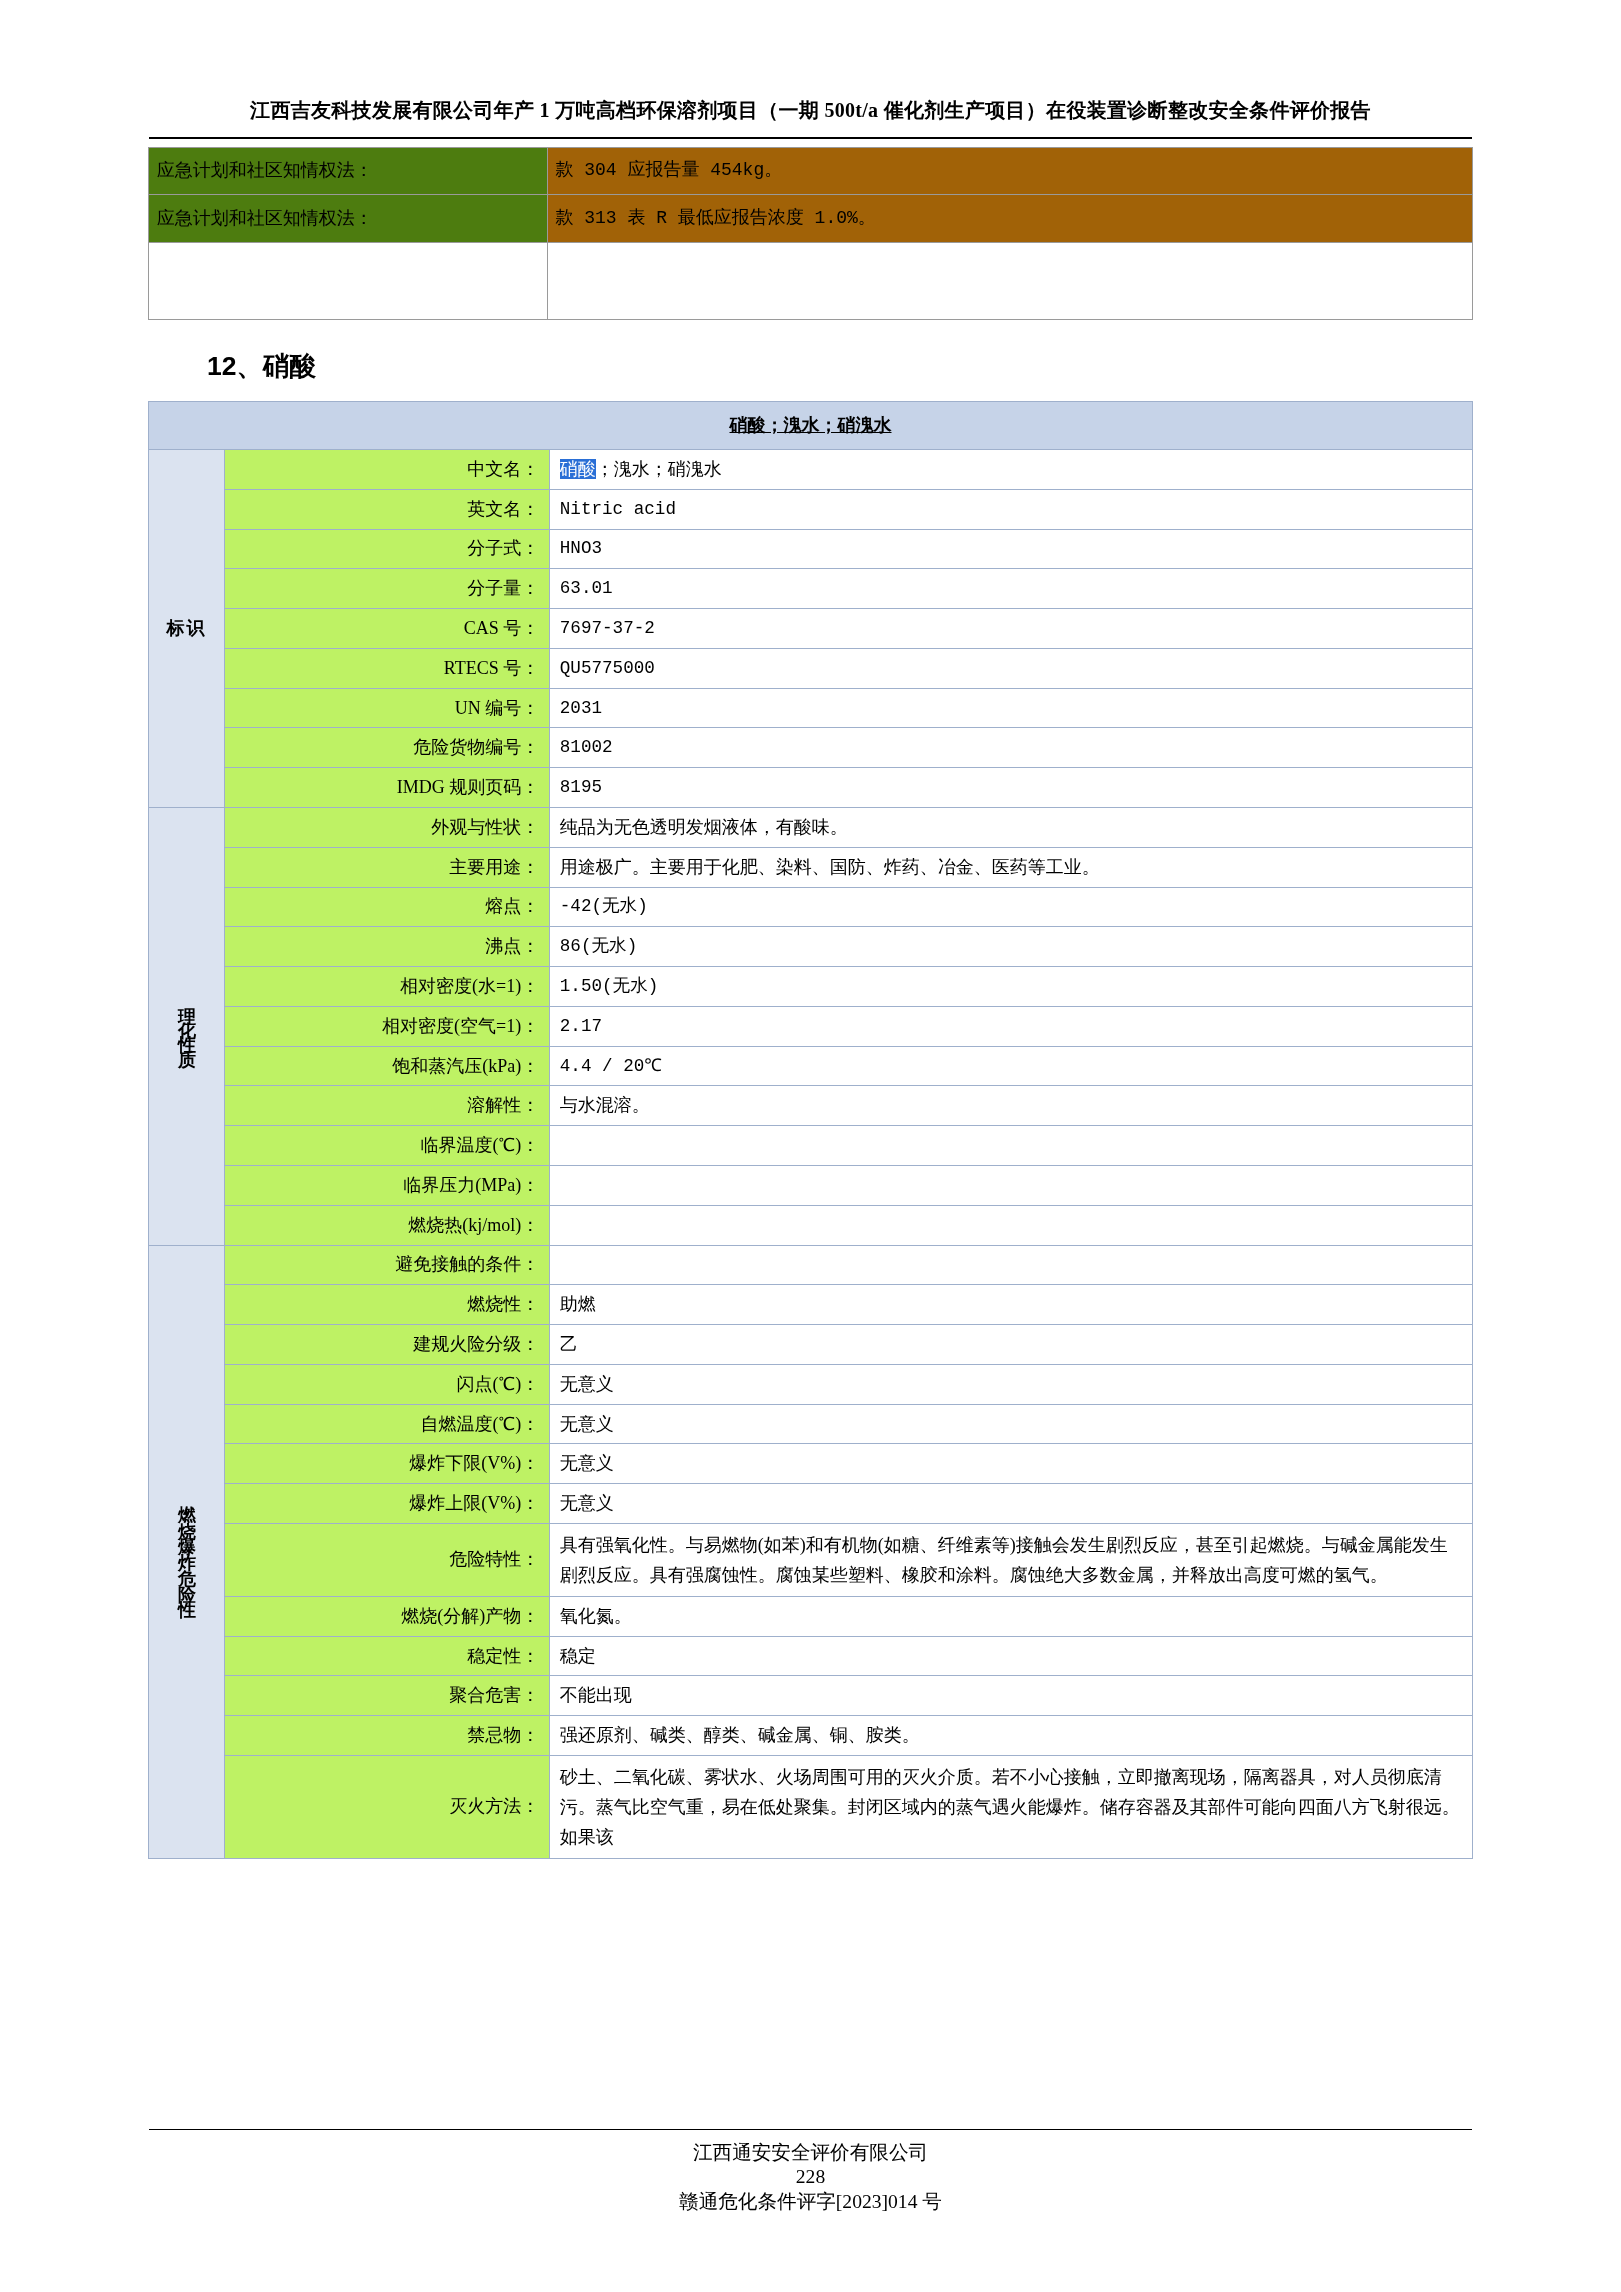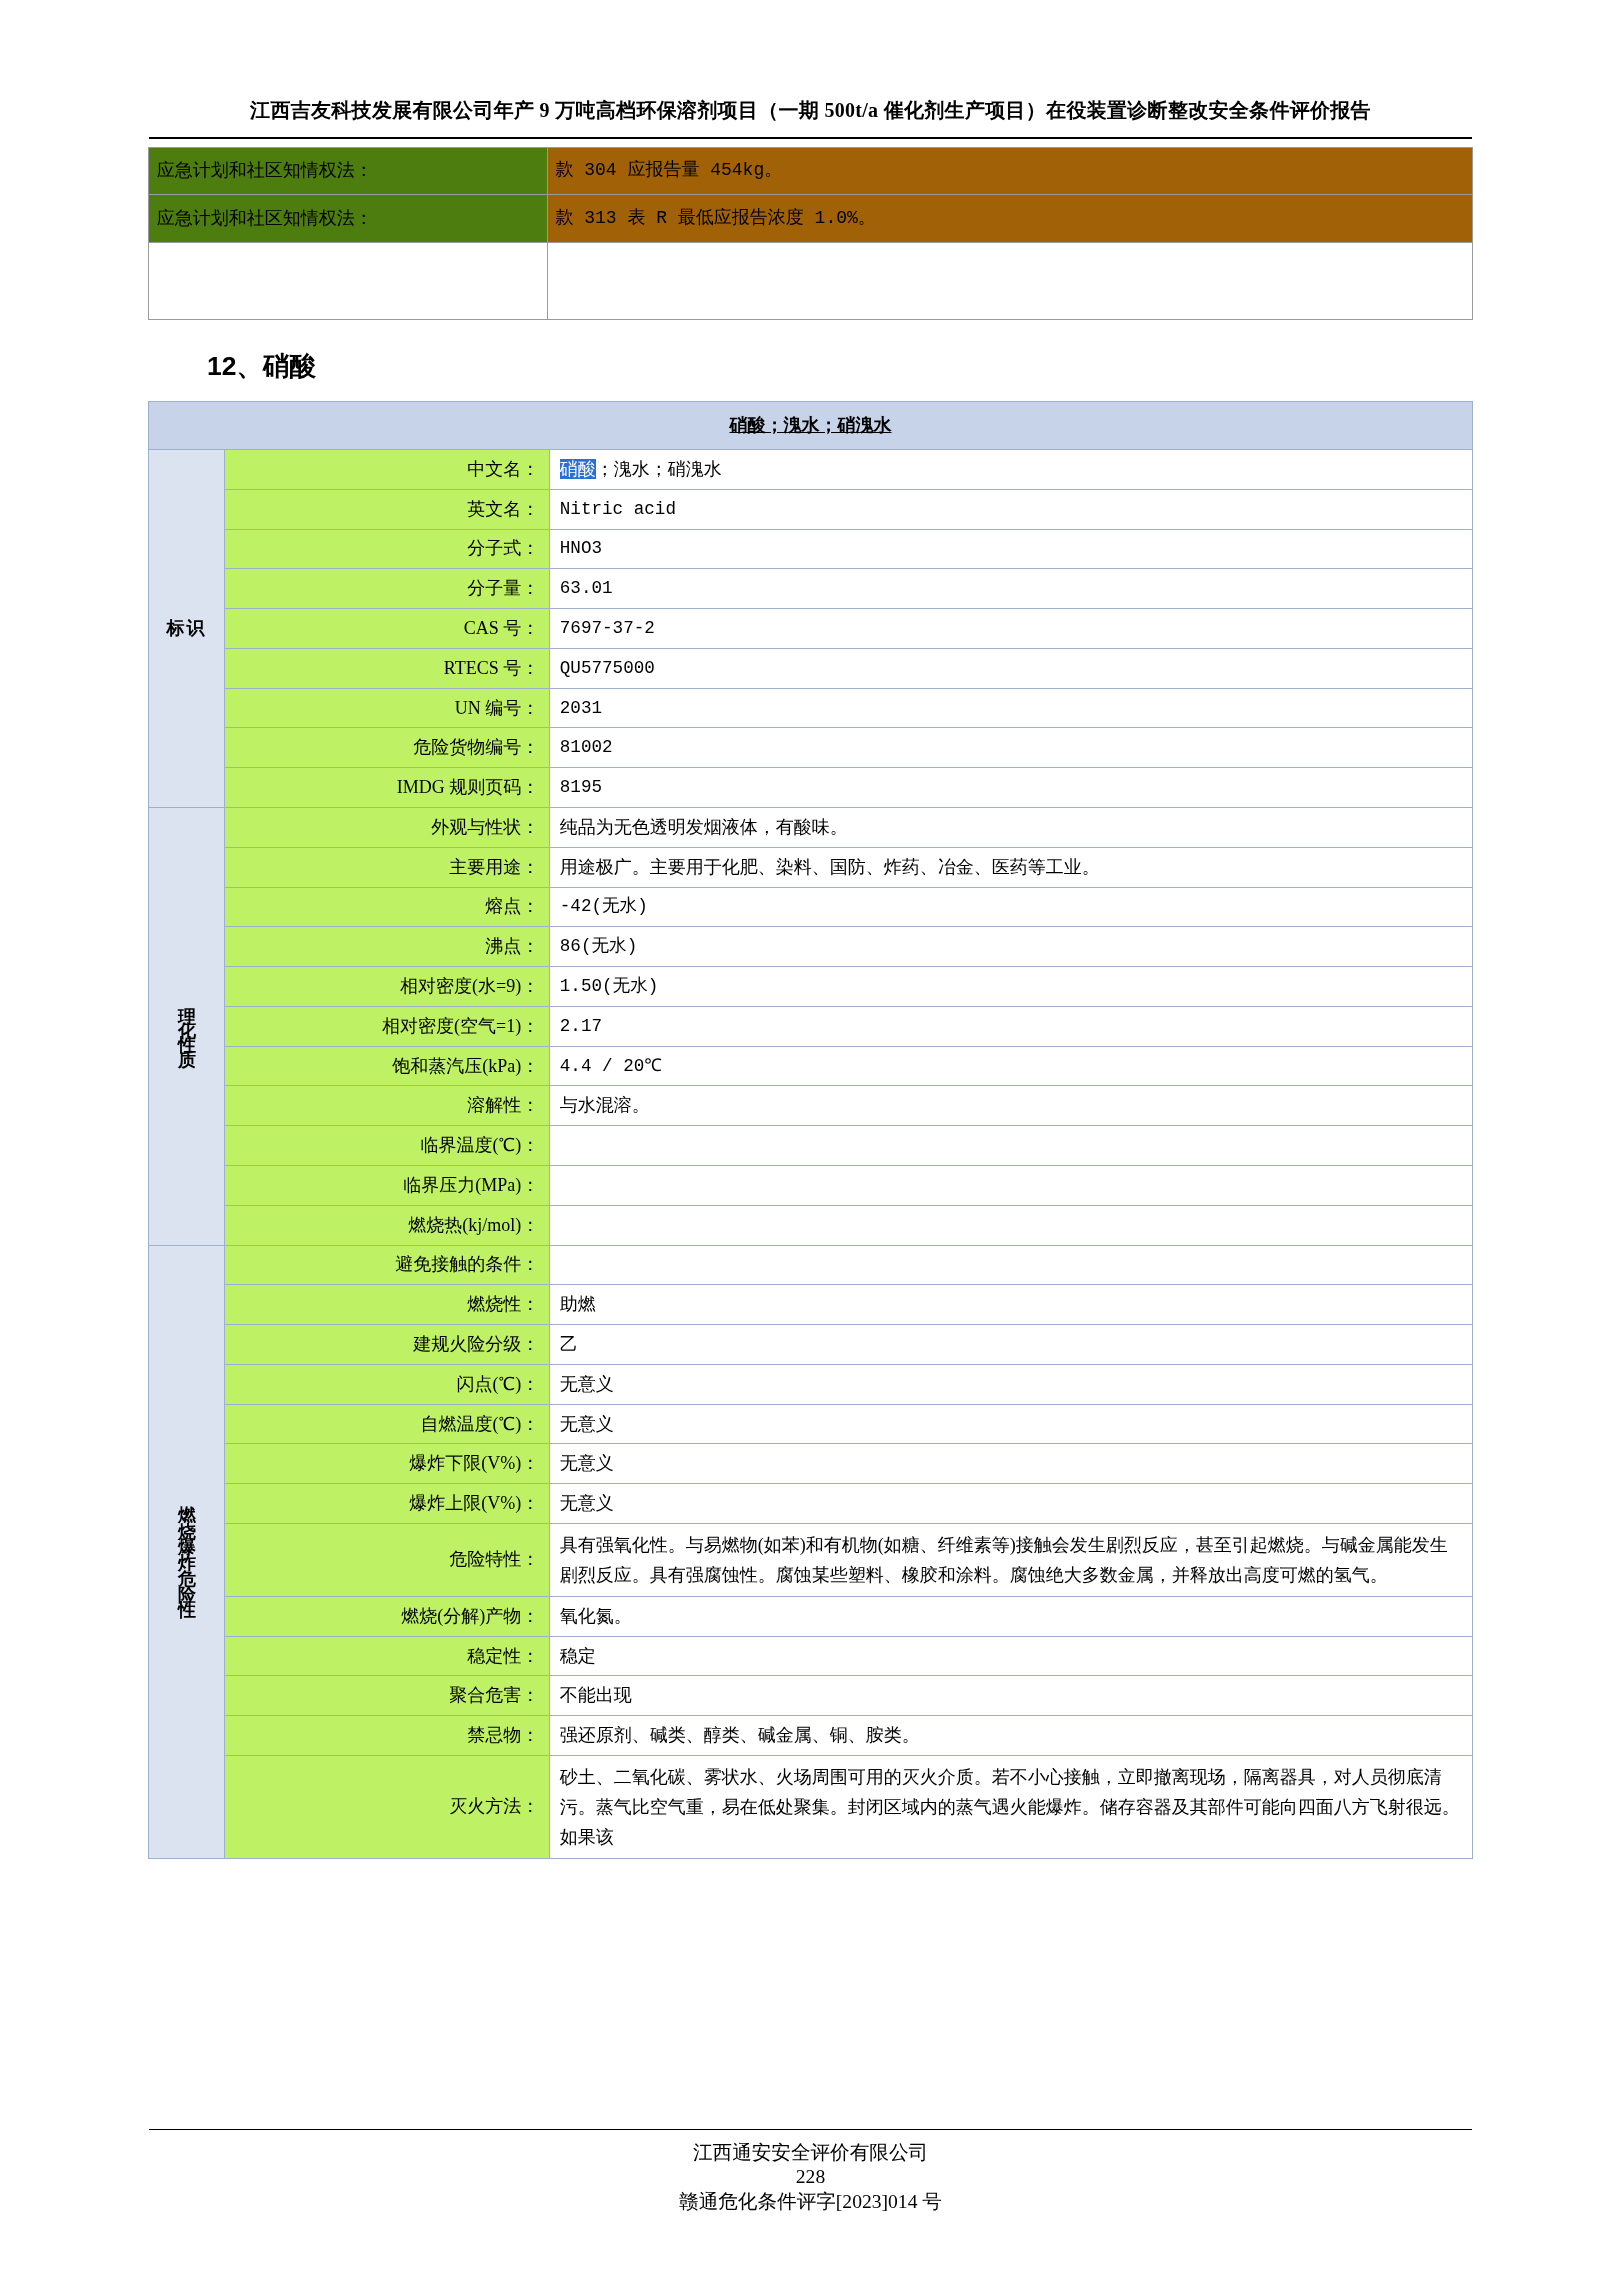--- a/index.html
+++ b/index.html
@@ -261,21 +261,21 @@
 
   <div class="watermark">
     <div class="wm-ring"></div>
     <div class="wm-slash"></div>
     <div class="wm-a">A</div>
     <div class="wm-rot-text">安全评价有限公司</div>
     <div class="wm-sub">JTA</div>
     <div class="wm-bottom">江西通安</div>
   </div>
 
-  <div class="doc-header">江西吉友科技发展有限公司年产 9 万吨高档环保溶剂项目（一期 500t/a 催化剂生产项目）在役装置诊断整改安全条件评价报告</div>
+  <div class="doc-header">江西吉友科技发展有限公司年产 1 万吨高档环保溶剂项目（一期 500t/a 催化剂生产项目）在役装置诊断整改安全条件评价报告</div>
   <div class="header-rule"></div>
 
   <table class="frag-table">
     <tbody>
       <tr>
         <td class="frag-left">应急计划和社区知情权法：</td>
         <td class="frag-right">款 304 应报告量        454kg。</td>
       </tr>
       <tr>
         <td class="frag-left">应急计划和社区知情权法：</td>
@@ -355,21 +355,21 @@
         </tr>
         <tr>
           <td class="lbl">熔点：</td>
           <td class="val mono">-42(无水)</td>
         </tr>
         <tr>
           <td class="lbl">沸点：</td>
           <td class="val mono">86(无水)</td>
         </tr>
         <tr>
-          <td class="lbl">相对密度(水=9)：</td>
+          <td class="lbl">相对密度(水=1)：</td>
           <td class="val mono">1.50(无水)</td>
         </tr>
         <tr>
           <td class="lbl">相对密度(空气=1)：</td>
           <td class="val mono">2.17</td>
         </tr>
         <tr>
           <td class="lbl">饱和蒸汽压(kPa)：</td>
           <td class="val mono">4.4 / 20℃</td>
         </tr>

